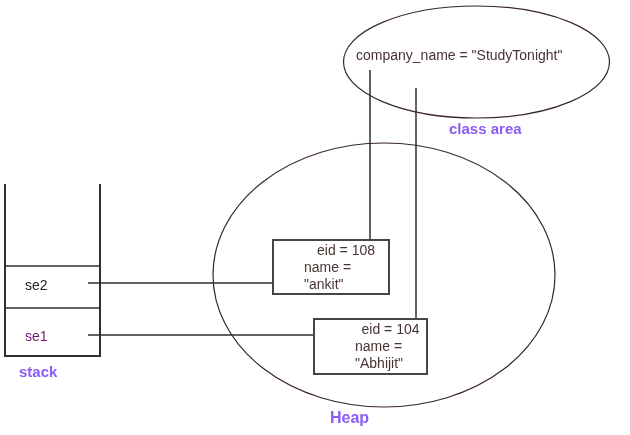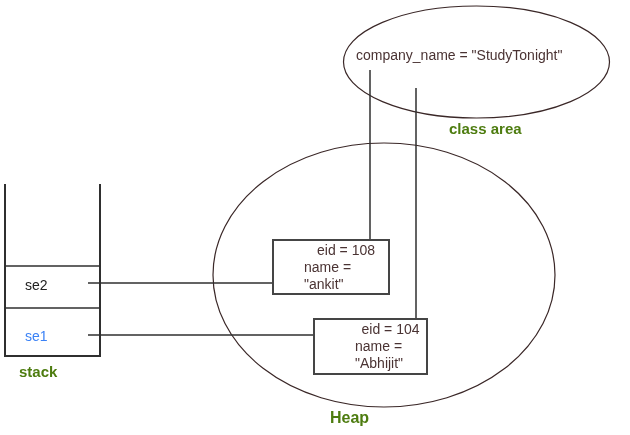--- a/index.html
+++ b/index.html
@@ -23,21 +23,21 @@
   .txt {
     position: absolute;
     white-space: nowrap;
     color: #4a3333;
     font-size: 14px;
     line-height: 16px;
   }
   .bold-label {
     position: absolute;
     white-space: nowrap;
-    color: #4d7c0f;
+    color: #8b5cf6;
     font-weight: bold;
     font-size: 15px;
     line-height: 17px;
     text-align: center;
   }
   .obj-box {
     position: absolute;
     box-sizing: border-box;
     border: 2px solid #454545;
     background: #ffffff;
@@ -70,21 +70,21 @@
     <line x1="88" y1="335" x2="313" y2="335" stroke-width="1.5" stroke="#2f2f2f"></line>
 
     <line x1="370" y1="70" x2="370" y2="239" stroke-width="1.5" stroke="#2f2f2f"></line>
     <line x1="416" y1="88" x2="416" y2="328" stroke-width="1.5" stroke="#2f2f2f"></line>
   </svg>
 
   <div class="txt" style="left:356px; top:47px;">company_name = "StudyTonight"</div>
   <div class="bold-label" style="left:449px; top:120px;">class area</div>
 
   <div class="txt" style="left:25px; top:277px; color:#222222;text-align:center;">se2</div>
-  <div class="txt" style="left:25px; top:328px; color:#3b82f6;">se1</div>
+  <div class="txt" style="left:25px; top:328px; color:#701a75;">se1</div>
   <div class="bold-label" style="left:19px; top:363px;">stack</div>
 
   <div class="obj-box" style="left:272px; top:239px; width:118px; height:56px;padding-left:30px;">
     <div>eid = 108</div>
     <div>name = "ankit"</div>
   </div>
   <div class="obj-box" style="left:313px; top:318px; width:115px; height:57px;padding-left:40px;">
     <div>eid = 104</div>
     <div>name = "Abhijit"</div>
   </div>

